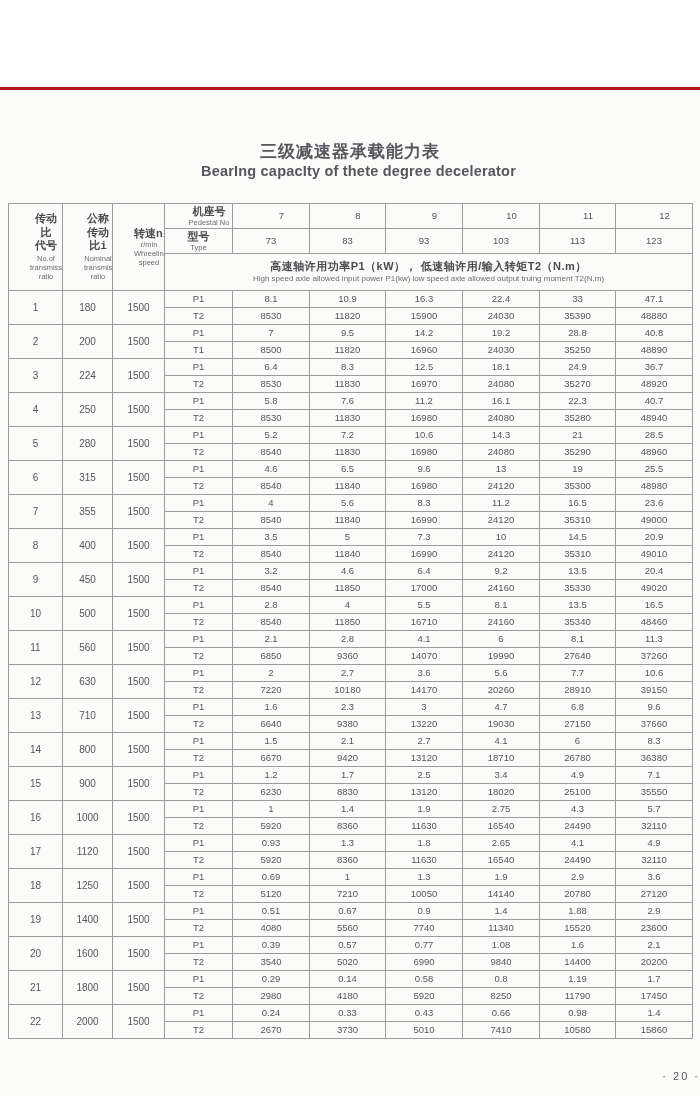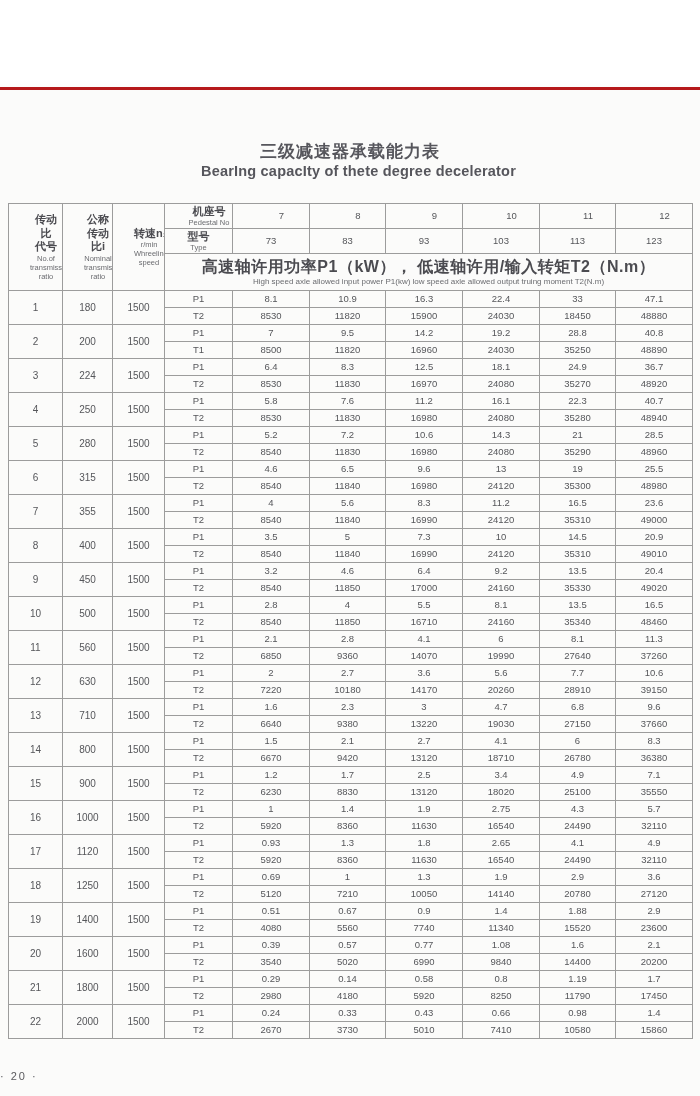--- a/index.html
+++ b/index.html
@@ -39,31 +39,31 @@
     padding:0;
     font-size:9.5px;
     line-height:1.1;
     overflow:hidden;
     white-space:nowrap;
   }
   .hdr-a td{height:24px;padding-left:21px;}
   .hdr-b td{height:24px;}
   .hdr-c td{height:36px;}
   .zh{font-size:11px;font-weight:bold;color:#4b4b50;display:block;line-height:1.25;}
-  .zh-multi{white-space:pre-line;}
+  .zh-multi{white-space:pre-line;font-family:Liberation Mono, monospace;}
   .en{font-size:7.5px;color:#6b6c70;display:block;line-height:1.2;white-space:pre-line;}
   .left-hdr{vertical-align:middle;}
-  .span-hdr .zh{font-size:16px;letter-spacing:0.5px;}
+  .span-hdr .zh{font-size:11px;letter-spacing:0.5px;}
   .span-hdr .en{font-size:8px;}
   .num-hdr{font-size:10.5px;color:#55565a;}
   tbody tr{height:17px;}
   tbody td{font-size:9.5px;}
   td.c-id,td.c-ratio,td.c-speed{font-size:10px;}
   .footer{
-    position:absolute;top:1070px;left:0;width:700px;text-align:left;
+    position:absolute;top:1070px;left:0;width:700px;text-align:right;
     font-size:11px;color:#5a5a5e;letter-spacing:2px;
   }
 </style>
 </head>
 <body>
 
 <div class="page">
 
   <div class="red-rule" style="background: rgb(181, 24, 26);"></div>
 
@@ -149,21 +149,21 @@
     <td class="c-val">22.4</td>
     <td class="c-val">33</td>
     <td class="c-val">47.1</td>
   </tr>
   <tr>
     <td class="c-label">T2</td>
     <td class="c-val">8530</td>
     <td class="c-val">11820</td>
     <td class="c-val">15900</td>
     <td class="c-val">24030</td>
-    <td class="c-val">18450</td>
+    <td class="c-val">35390</td>
     <td class="c-val">48880</td>
   </tr>
 
   <tr>
     <td class="c-id" rowspan="2">2</td>
     <td class="c-ratio" rowspan="2">200</td>
     <td class="c-speed" rowspan="2">1500</td>
     <td class="c-label">P1</td>
     <td class="c-val">7</td>
     <td class="c-val">9.5</td>

